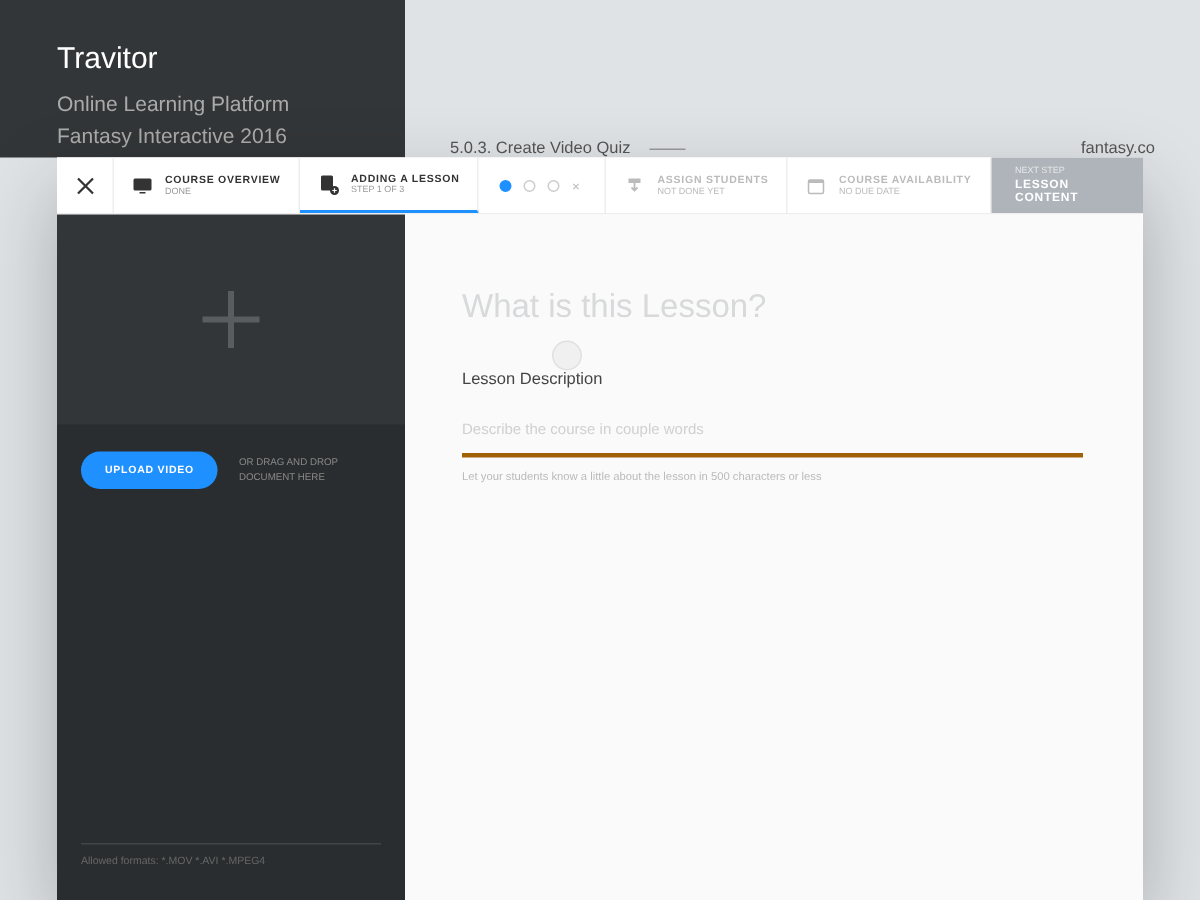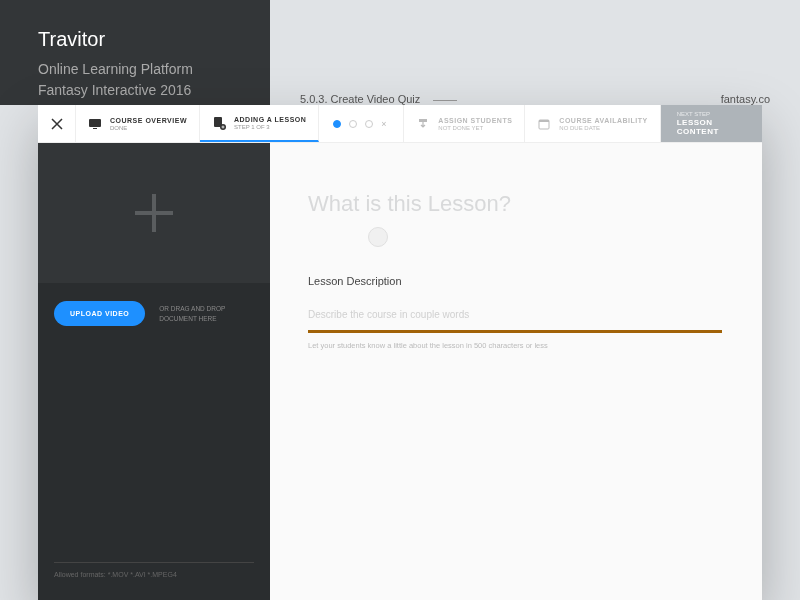--- a/index.html
+++ b/index.html
@@ -41,21 +41,21 @@
 .upload-ctrl{background:#2a2d2f;padding:18px 16px;display:flex;align-items:center;gap:14px}
 .upbtn{background:#1e90ff;color:#fff;border:none;border-radius:18px;padding:9px 16px;font-size:7px;font-weight:700;letter-spacing:0.5px;cursor:pointer}
 .dragtxt{font-size:6.5px;color:#888;line-height:1.4;text-transform:uppercase}
 .lower{flex:1;background:#2a2d2f;position:relative}
 .formats{position:absolute;bottom:22px;left:16px;right:16px;font-size:7px;color:#666;border-top:1px solid #444;padding-top:8px}
 .right{flex:1;background:#fafafa;padding:48px 40px 0 38px;position:relative}
 .lbl{font-size:11px;color:#444;margin-bottom:12px}
 .title-input{font-size:22px;font-weight:400;color:#d8d9da;border:none;background:transparent;width:100%;outline:none}
 .title-input::placeholder{color:#d8d9da}
 .cursor-dot{width:20px;height:20px;border-radius:50%;background:#f0f0f0;border:1px solid #e0e0e0;margin:10px 0 0 60px}
-.desc-wrap{margin-top:28px}
+.desc-wrap{}
 .desc-input{width:100%;border:none;border-bottom:3px solid #a16207;background:transparent;font-size:10px;padding:10px 0;color:#333;outline:none}
 .desc-input::placeholder{color:#d0d0d0}
 .hint{font-size:7.5px;color:#bbb;margin-top:8px}
 </style>
 </head>
 <body>
 
 <div class="header">
   <div class="header-dark">
     <h1>Travitor</h1>

